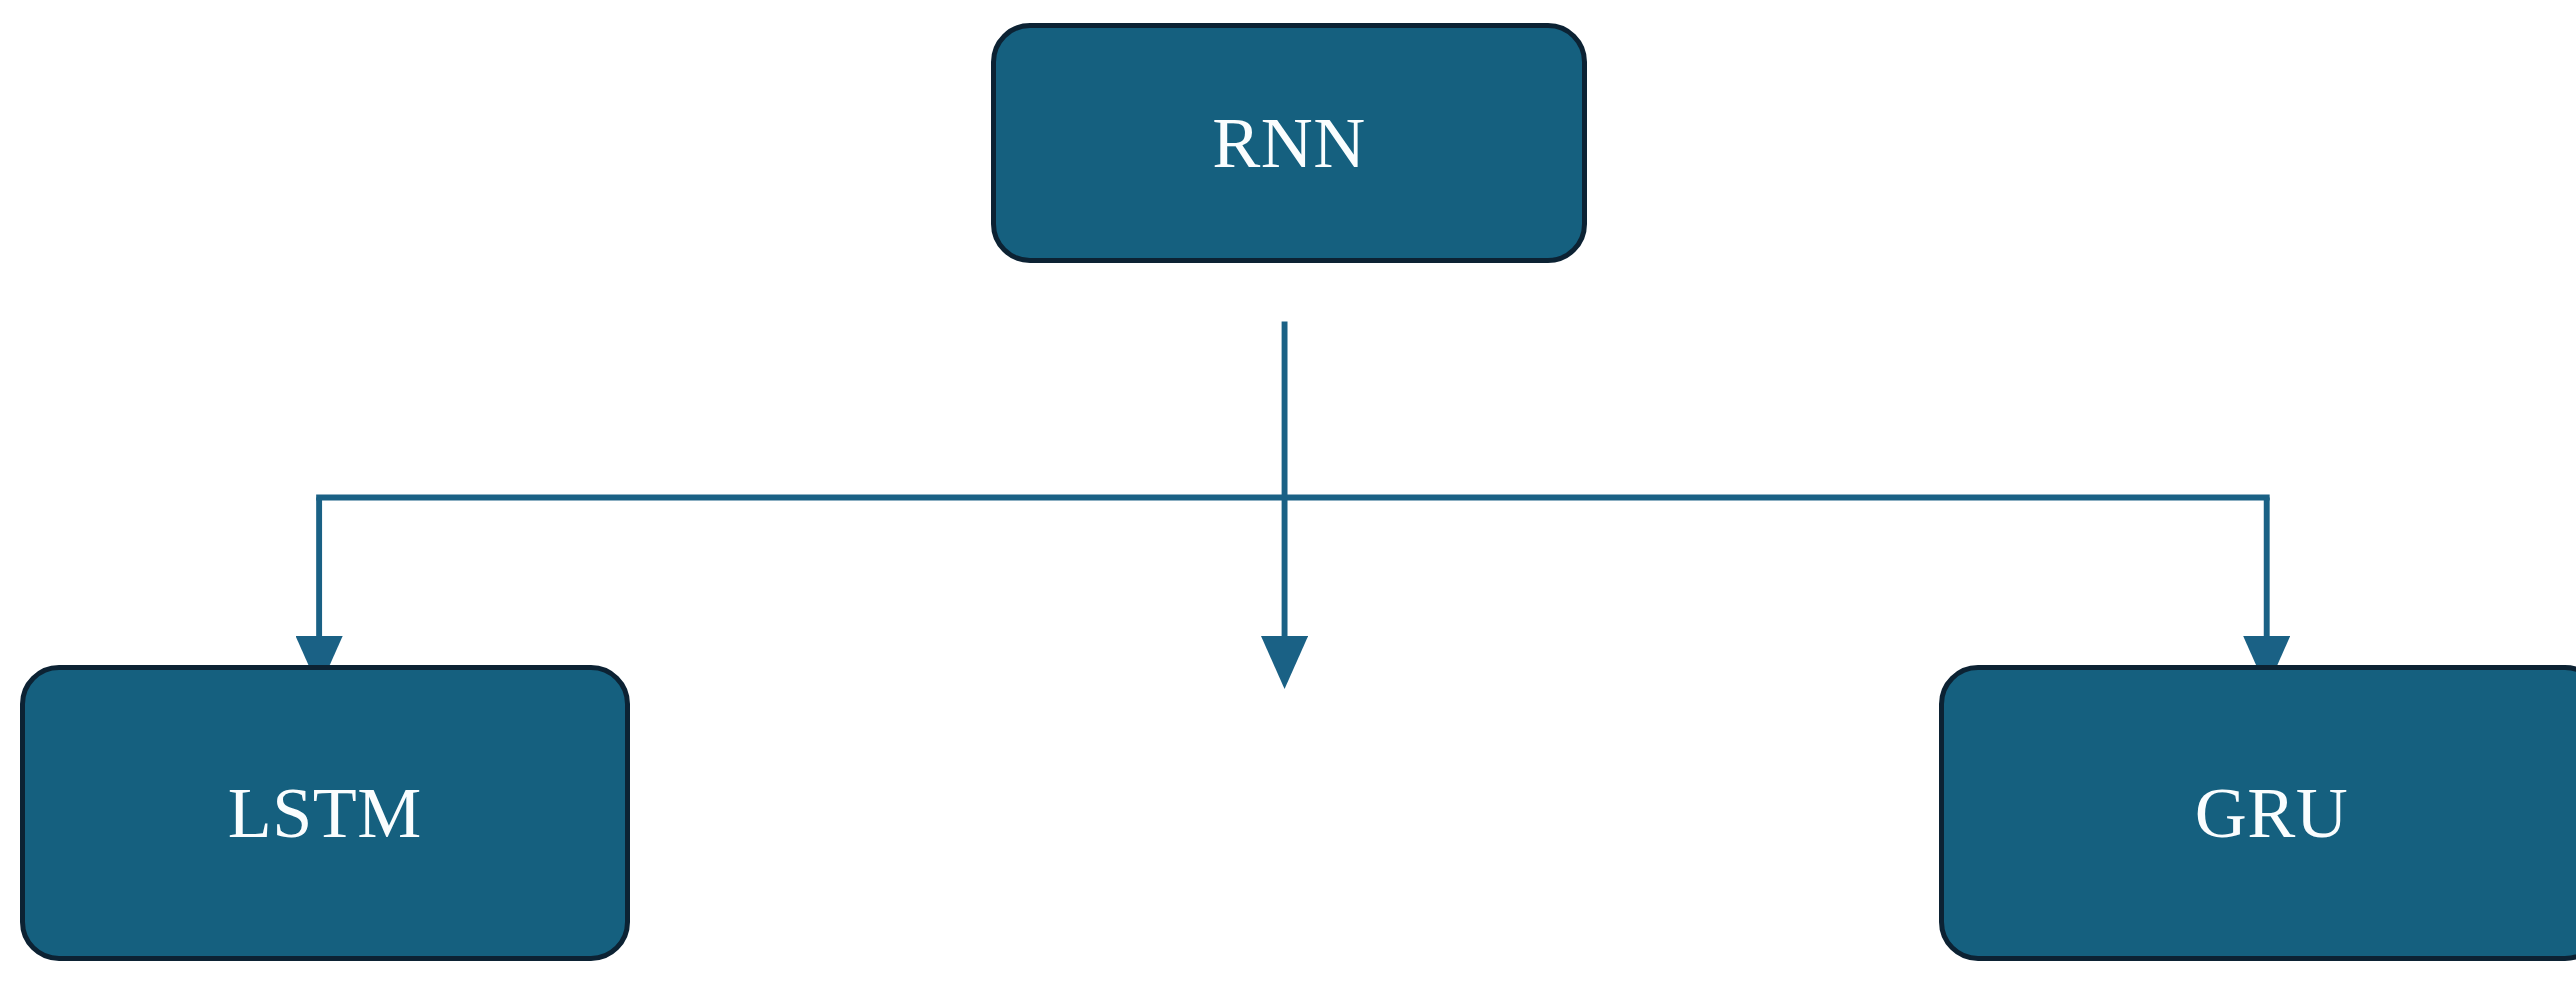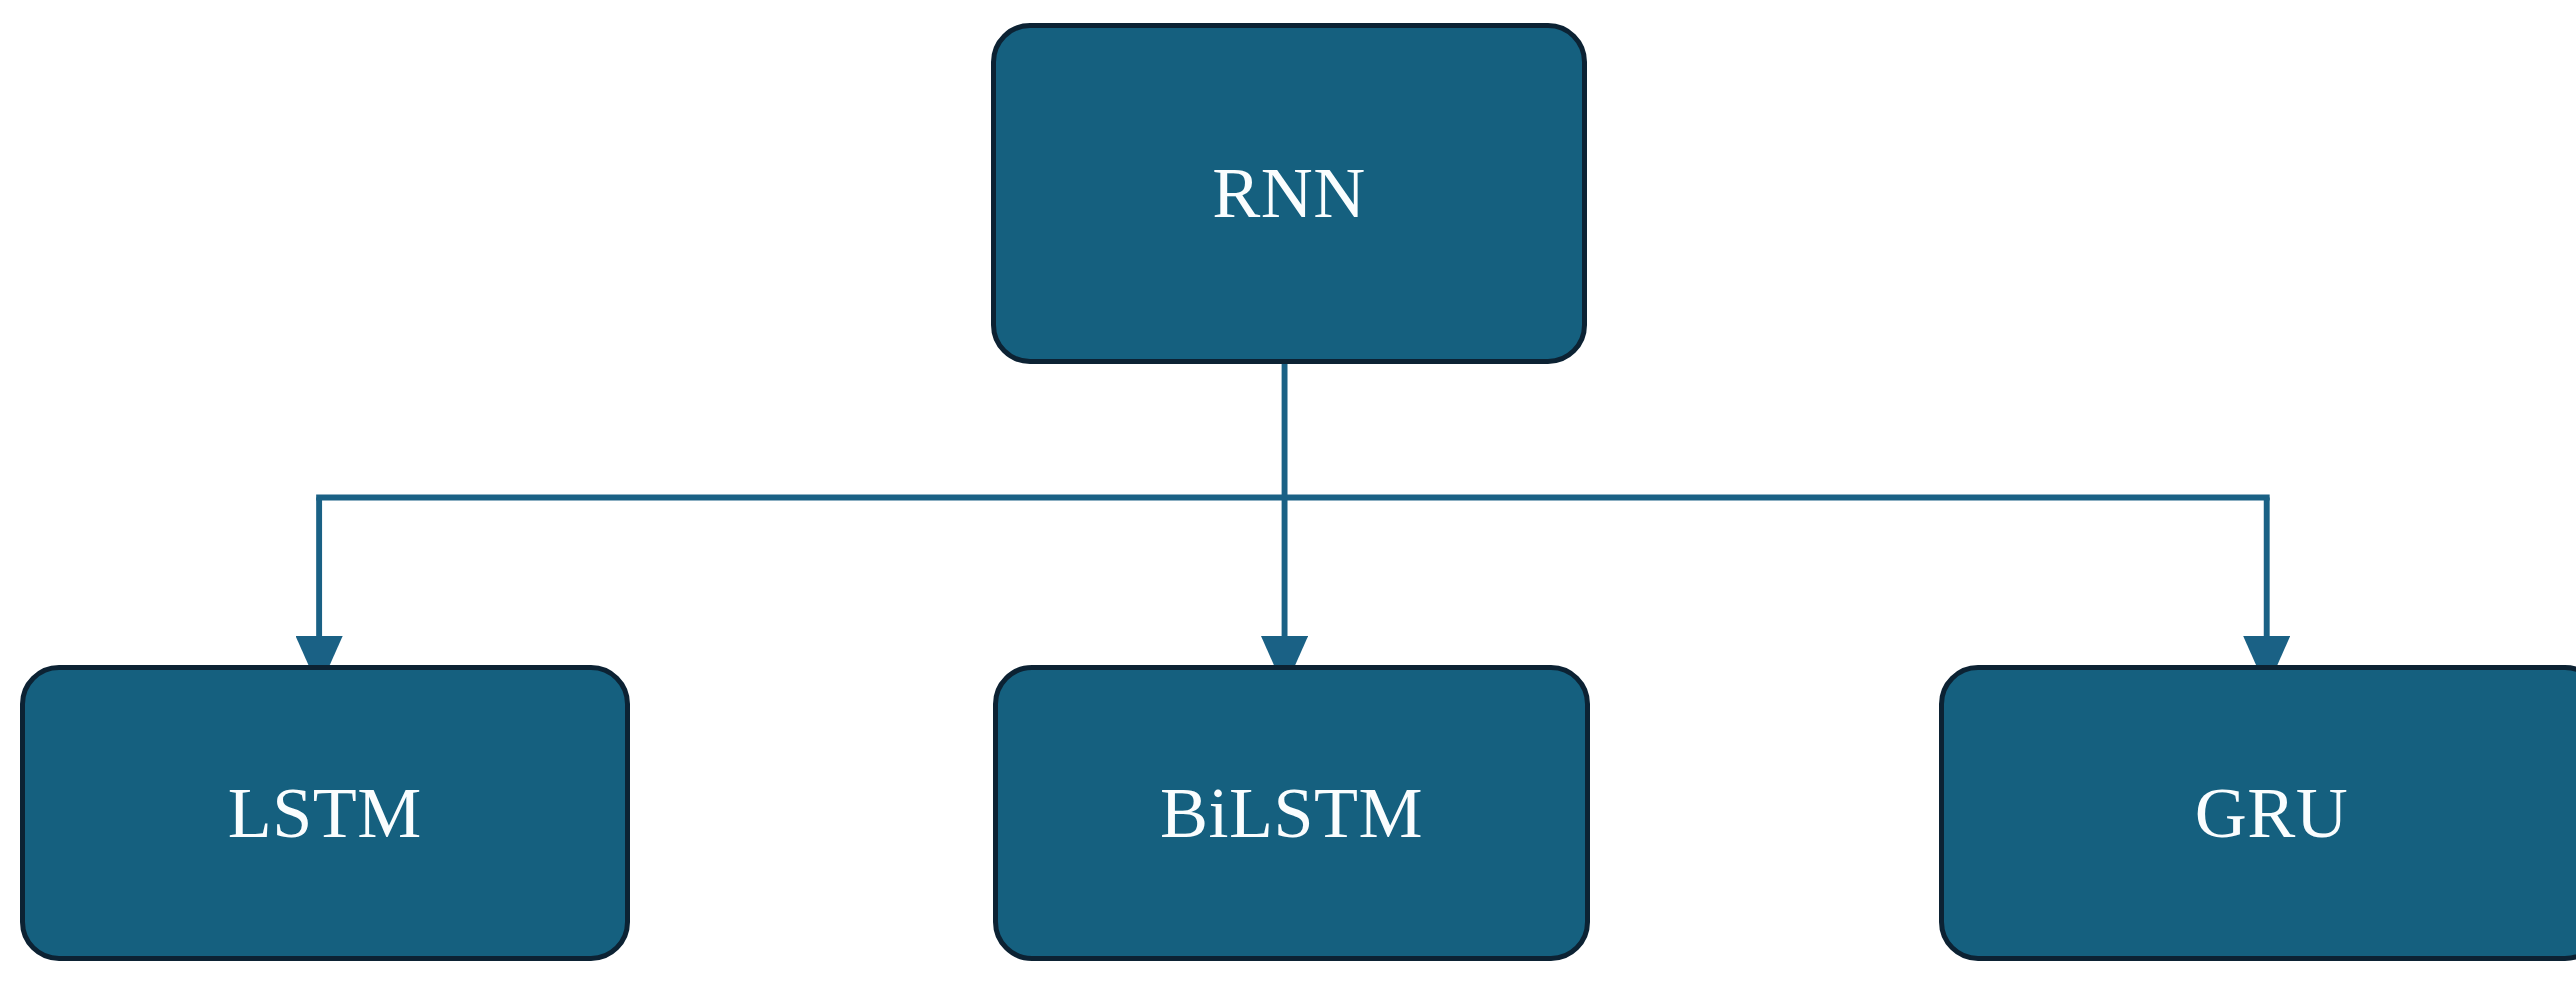--- a/index.html
+++ b/index.html
@@ -46,21 +46,21 @@
     color: #FAFDFE;
     font-family: "Liberation Serif", "DejaVu Serif", serif;
     font-size: 72px;
     font-weight: 400;
     line-height: 1;
     letter-spacing: 0.5px;
     white-space: nowrap;
     user-select: none;
   }
 
-  #node-rnn    { left: 991px; top: 22.6px;  width: 596px; height: 341px; }
+  #node-rnn    { left: 991px; top: 22.6px;  width: 596px; height: 240px; }
   #node-lstm   { left: 19.7px;   top: 665px; width: 610px; height: 296px; text-align: center; }
   #node-bilstm { left: 993px; top: 665px; width: 597px; height: 296px; }
   #node-gru    { left: 1939px; top: 665px; width: 665px; height: 296px; }
 </style>
 </head>
 <body>
 
 <div id="canvas">
 
   <svg id="edge-layer" viewBox="0 0 2619 1008" width="2576" height="991" xmlns="http://www.w3.org/2000/svg">
@@ -83,22 +83,19 @@
   </svg>
 
   <div class="node" id="node-rnn">
     <span class="node-label">RNN</span>
   </div>
 
   <div class="node" id="node-lstm">
     <span class="node-label">LSTM</span>
   </div>
 
-  <div class="node" id="node-bilstm">
-    <span class="node-label">BiLSTM</span>
-  </div>
 
   <div class="node" id="node-gru">
     <span class="node-label">GRU</span>
   </div>
 
 </div>
 
 
 </body></html>

